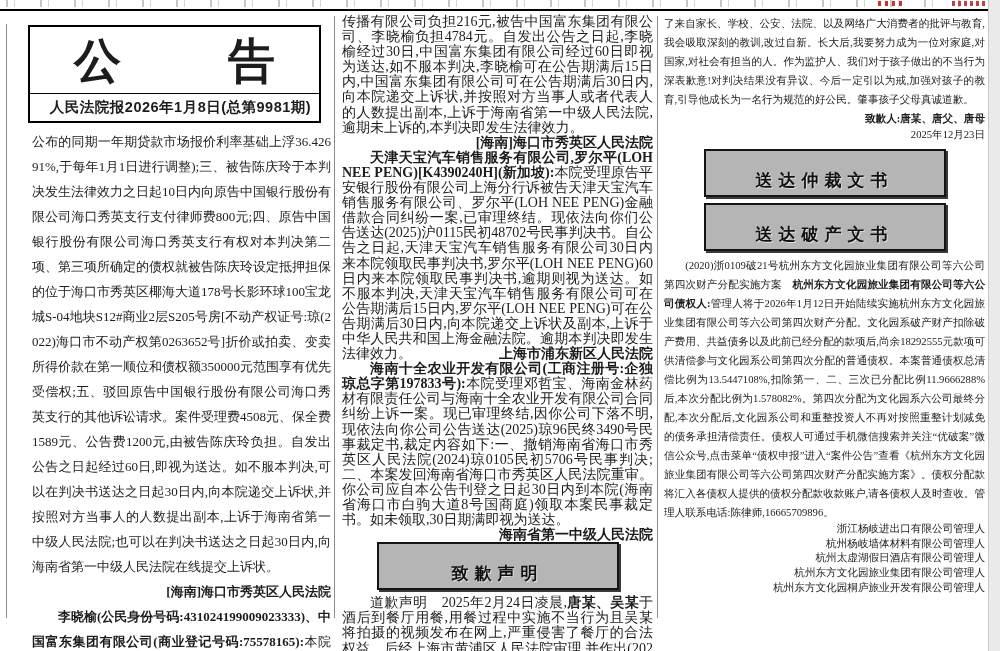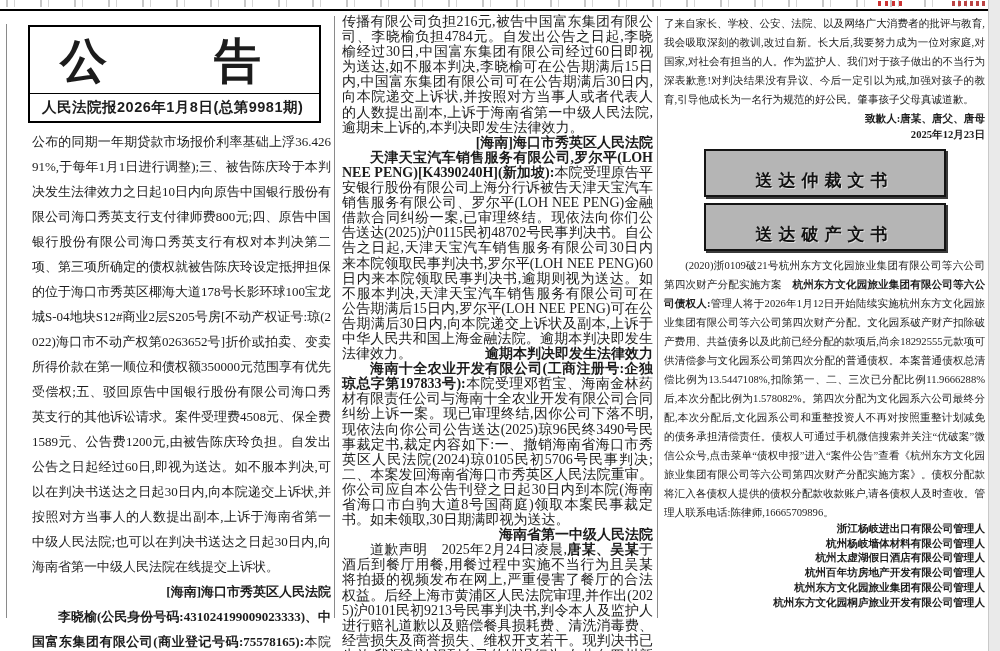--- a/index.html
+++ b/index.html
@@ -36,21 +36,21 @@
   #vl-mid2 {left:657px;top:16px;height:602px;}
 
   .col{position:absolute;}
   #col1{left:20px; top:24px; width:311px;}
   #col2{left:342px;top:14px; width:311px;}
   #col3{left:664px;top:14px; width:321px;}
 
   
   .masthead{
     border:2px solid #000;width:289px;margin:1px 0 6px 8px;
-    text-align:left;background:#fff;
+    text-align:center;background:#fff;
   }
   .masthead-title{
     font-size:47px;font-weight:bold;letter-spacing:30px;text-indent:30px;
     padding:8px 0 6px 0;line-height:52px;
     font-family:"Liberation Sans","DejaVu Sans",sans-serif;
   }
   .masthead-edition{
     border-top:1px solid #000;font-size:14.5px;font-weight:bold;
     padding:4px 0 4px 12px;letter-spacing:.5px;
     font-family:"Liberation Sans","DejaVu Sans",sans-serif;
@@ -59,21 +59,21 @@
   .para{
     text-align:justify;text-justify:inter-ideograph;clear:both;
     word-break:break-all;
   }
   .c1 .para{font-size:13px;  line-height:25px;margin-left:12px;}
   .c2 .para{font-size:14px;line-height:15.1px;}
   .c3 .para{font-size:10.6px;line-height:19px;}
   .indent{text-indent:2em;}
   .lead{font-weight:bold;}
   .sig{float:right;font-weight:bold;}
-  .sigline{text-align:right;font-weight:bold;clear:both;}
+  .sigline{text-align:right;font-weight:normal;clear:both;}
   .c3 .sigline{font-size:10.6px;line-height:14.8px;}
 
   .secbox{
     clear:both;margin:6px auto 5px auto;width:238px;
     background:#b5b5b5;border:2px solid #141414;
     box-shadow:2px 2px 0 #3a3a3a;
     text-align:center;font-weight:bold;font-size:17px;letter-spacing:6px;
     padding:18px 0 3px 0;color:#111;
     font-family:"Liberation Sans","DejaVu Sans",sans-serif;
     text-shadow:1px 1px 0 #dedede;
@@ -106,41 +106,41 @@
   </div>
 </div>
 
 <div class="col c2" id="col2">
   <div class="para">
     <span>传播有限公司负担216元,被告中国富东集团有限公司、李晓榆负担4784元。自发出公告之日起,李晓榆经过30日,中国富东集团有限公司经过60日即视为送达,如不服本判决,李晓榆可在公告期满后15日内,中国富东集团有限公司可在公告期满后30日内,向本院递交上诉状,并按照对方当事人或者代表人的人数提出副本,上诉于海南省第一中级人民法院,逾期未上诉的,本判决即发生法律效力。</span>
     <span class="sig">[海南]海口市秀英区人民法院</span>
   </div>
   <div class="para indent">
     <span class="lead">天津天宝汽车销售服务有限公司,罗尔平(LOH NEE PENG)[K4390240H](新加坡):</span><span>本院受理原告平安银行股份有限公司上海分行诉被告天津天宝汽车销售服务有限公司、罗尔平(LOH NEE PENG)金融借款合同纠纷一案,已审理终结。现依法向你们公告送达(2025)沪0115民初48702号民事判决书。自公告之日起,天津天宝汽车销售服务有限公司30日内来本院领取民事判决书,罗尔平(LOH NEE PENG)60日内来本院领取民事判决书,逾期则视为送达。如不服本判决,天津天宝汽车销售服务有限公司可在公告期满后15日内,罗尔平(LOH NEE PENG)可在公告期满后30日内,向本院递交上诉状及副本,上诉于中华人民共和国上海金融法院。逾期本判决即发生法律效力。</span>
-    <span class="sig">逾期本判决即发生法律效力</span>
+    <span class="sig">上海市浦东新区人民法院</span>
   </div>
   <div class="para indent">
     <span class="lead">海南十全农业开发有限公司(工商注册号:企独琼总字第197833号):</span><span>本院受理邓哲宝、海南金林药材有限责任公司与海南十全农业开发有限公司合同纠纷上诉一案。现已审理终结,因你公司下落不明,现依法向你公司公告送达(2025)琼96民终3490号民事裁定书,裁定内容如下:一、撤销海南省海口市秀英区人民法院(2024)琼0105民初5706号民事判决;二、本案发回海南省海口市秀英区人民法院重审。你公司应自本公告刊登之日起30日内到本院(海南省海口市白驹大道8号国商庭)领取本案民事裁定书。如未领取,30日期满即视为送达。</span>
     <span class="sig">海南省第一中级人民法院</span>
   </div>
+  <div class="secbox">致歉声明</div>
   <div class="para indent">
     <span>道歉声明　2025年2月24日凌晨,</span><span class="lead">唐某、吴某</span><span>于酒后到餐厅用餐,用餐过程中实施不当行为且吴某将拍摄的视频发布在网上,严重侵害了餐厅的合法权益。后经上海市黄浦区人民法院审理,并作出(2025)沪0101民初9213号民事判决书,判令本人及监护人进行赔礼道歉以及赔偿餐具损耗费、清洗消毒费、经营损失及商誉损失、维权开支若干。现判决书已生效,我深刻认识到自己的错误行为,在此向四川新派餐饮管理集团有限公司、上海捞派餐饮管理有限公司表示真诚的歉意。我也接受到</span>
   </div>
 </div>
 
 <div class="col c3" id="col3">
   <div class="para">
     <span>了来自家长、学校、公安、法院、以及网络广大消费者的批评与教育,我会吸取深刻的教训,改过自新。长大后,我要努力成为一位对家庭,对国家,对社会有担当的人。作为监护人、我们对于孩子做出的不当行为深表歉意!对判决结果没有异议、今后一定引以为戒,加强对孩子的教育,引导他成长为一名行为规范的好公民。肇事孩子父母真诚道歉。</span>
     <span class="sig">致歉人:唐某、唐父、唐母</span>
   </div>
   <div class="sigline">2025年12月23日</div>
   <div class="secbox">送达仲裁文书</div>
   <div class="secbox">送达破产文书</div>
   <div class="para indent">
     <span>(2020)浙0109破21号杭州东方文化园旅业集团有限公司等六公司第四次财产分配实施方案　</span><span class="lead">杭州东方文化园旅业集团有限公司等六公司债权人:</span><span>管理人将于2026年1月12日开始陆续实施杭州东方文化园旅业集团有限公司等六公司第四次财产分配。文化园系破产财产扣除破产费用、共益债务以及此前已经分配的款项后,尚余18292555元款项可供清偿参与文化园系公司第四次分配的普通债权。本案普通债权总清偿比例为13.5447108%,扣除第一、二、三次已分配比例11.9666288%后,本次分配比例为1.578082%。第四次分配为文化园系六公司最终分配,本次分配后,文化园系公司和重整投资人不再对按照重整计划减免的债务承担清偿责任。债权人可通过手机微信搜索并关注“优破案”微信公众号,点击菜单“债权申报”进入“案件公告”查看《杭州东方文化园旅业集团有限公司等六公司第四次财产分配实施方案》。债权分配款将汇入各债权人提供的债权分配款收款账户,请各债权人及时查收。管理人联系电话:陈律师,16665709896。</span>
   </div>
   <div class="sigline">浙江杨岐进出口有限公司管理人</div>
   <div class="sigline">杭州杨岐墙体材料有限公司管理人</div>
   <div class="sigline">杭州太虚湖假日酒店有限公司管理人</div>
-  <div class="sigline">杭州百年坊房地产开发有限公司管理人</div>
   <div class="sigline">杭州东方文化园旅业集团有限公司管理人</div>
   <div class="sigline">杭州东方文化园桐庐旅业开发有限公司管理人</div>
 </div>
 
 </body></html>

